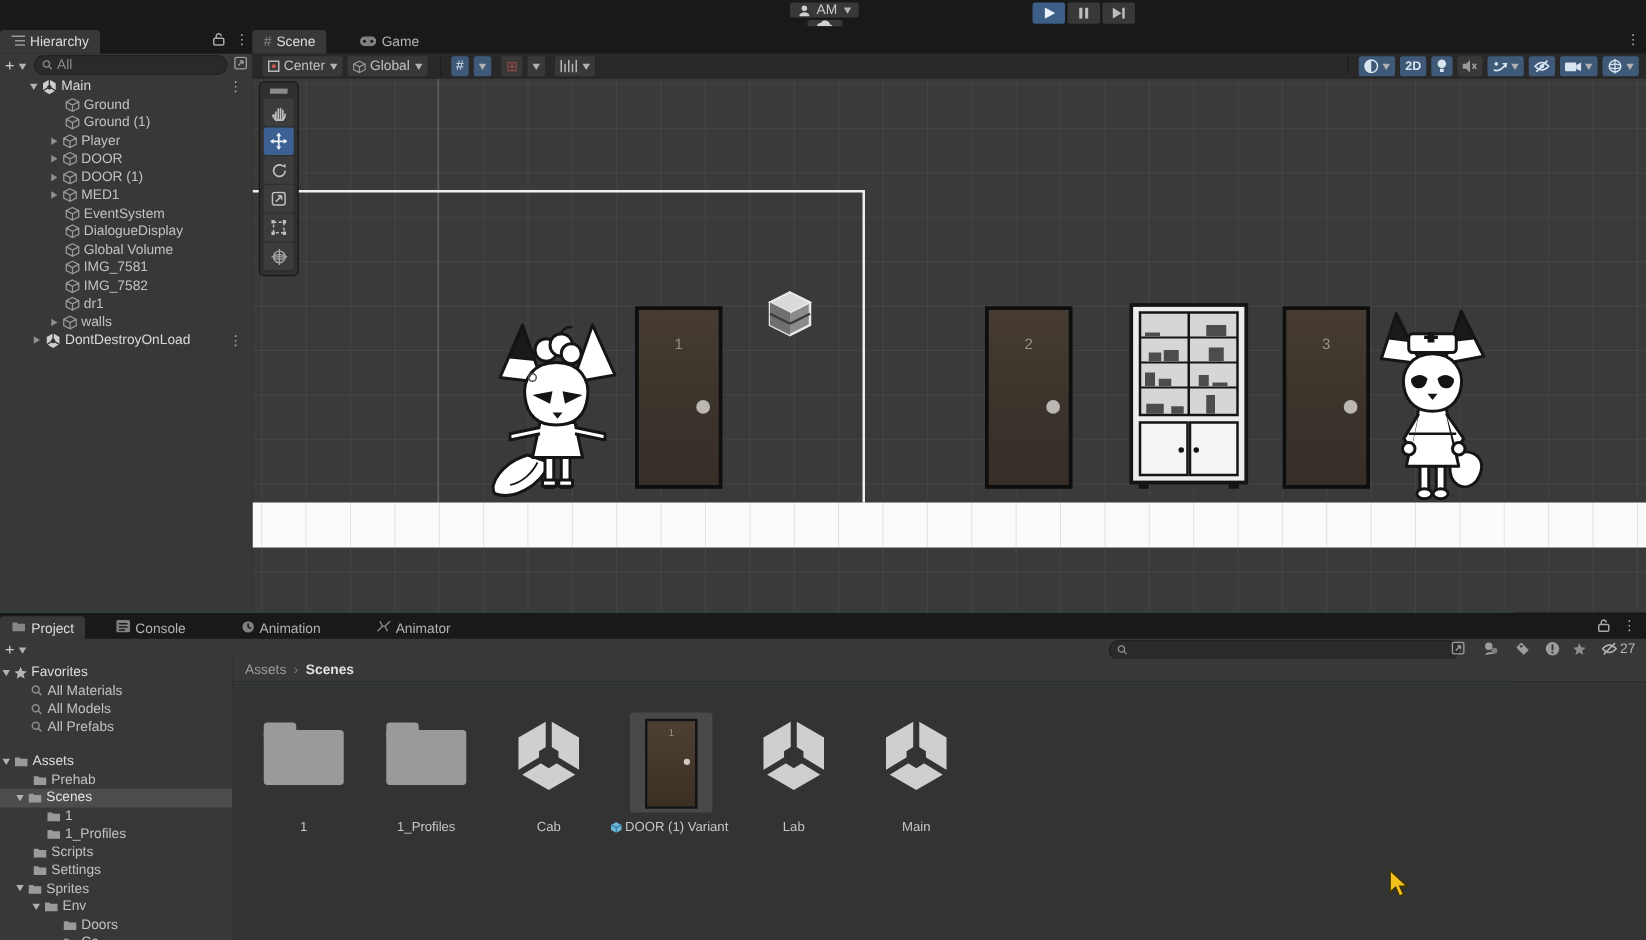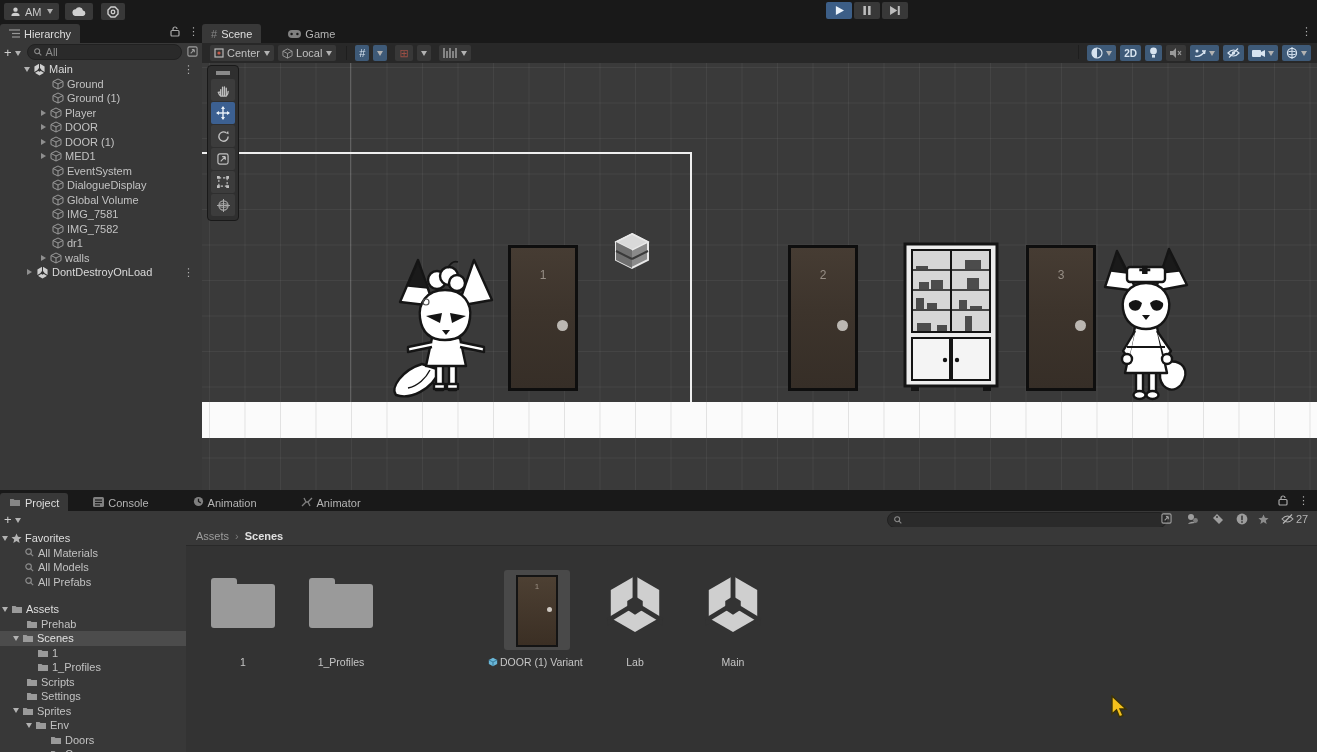--- a/index.html
+++ b/index.html
@@ -3,21 +3,21 @@
 <meta charset="utf-8">
 <style>
   html,body{margin:0;padding:0;background:#000;}
   #app{position:relative;width:1317px;height:752px;overflow:hidden;
        font-family:"Liberation Sans",sans-serif;font-size:11px;color:#c8c8c8;
        background:#383838;-webkit-font-smoothing:antialiased;}
   .abs{position:absolute;}
   .row{display:flex;align-items:center;}
 
   
-  .topbar{left:0;top:0;width:1317px;height:21px;background:#191919;border-bottom:1px solid #0f0f0f;}
+  .topbar{left:0;top:0;width:1317px;height:21px;background:#191919;border-bottom:1px solid #0f0f0f;flex-direction:column;}
   .tb-btn{height:17px;margin:2px 2px 0 4px;background:#383838;border-radius:2px;
           display:inline-flex;align-items:center;padding:0 6px;color:#c8c8c8;}
   .playgrp{left:826px;top:2px;}
   .play-btn{width:26px;height:17px;background:#383838;border-radius:2px;display:flex;align-items:center;justify-content:center;margin-right:2px;color:#bdbdbd;}
   .play-btn.active{background:#3c5e87;color:#e8f1fa;}
 
   
   .tabbar{background:#191919;height:22px;display:flex;align-items:flex-end;}
   .tab{height:19px;display:flex;align-items:center;padding:0 9px;color:#b4b4b4;border-radius:3px 3px 0 0;}
   .tab.active{background:#383838;color:#dedede;}
@@ -313,21 +313,21 @@
             <rect x="1" y="1" width="8" height="8" fill="none" stroke="#b8b8b8" stroke-width="1.2"></rect>
             <circle cx="5" cy="5" r="1.6" fill="#c75b4a"></circle>
           </svg>
         <span>Center</span>
         <span class="tri-d" style="margin-left:4px"></span>
       </div>
       <div class="st-btn">
         <svg width="11" height="11" viewBox="0 0 12 12" style="margin-right:3px">
             <use href="#cubeicon"></use>
           </svg>
-        <span>Local</span>
+        <span>Global</span>
         <span class="tri-d" style="margin-left:4px"></span>
       </div>
       <div class="st-sep" style="margin-left:10px"></div>
       <div class="st-btn on" style="font-size:11px">#</div>
       <div class="st-btn on">
           <span class="tri-d"></span>
         </div>
       <div class="st-btn" style="margin-left:8px;color:#9c4f45">⊞</div>
       <div class="st-btn">
           <span class="tri-d"></span>
@@ -774,20 +774,26 @@
           </div>
         <div class="alabel">1</div>
       </div>
       <div class="aitem" style="left:106px;top:24px">
         <div class="bigfolder">
             <div class="back"></div>
             <div class="tabp"></div>
           </div>
         <div class="alabel">1_Profiles</div>
       </div>
+      <div class="aitem" style="left:204px;top:24px">
+        <svg width="62" height="62" viewBox="0 0 64 64" style="margin-top:3px">
+            <use href="#unitycube"></use>
+          </svg>
+        <div class="alabel">Cab</div>
+      </div>
       <div class="aitem" style="left:302px;top:24px">
         <div class="seltile" style="position:absolute;left:16px;top:0px;width:66px;height:80px"></div>
         <div style="position:relative;width:38px;height:68px;margin:5px auto 0;background:linear-gradient(180deg,#4d4033,#3b2f24);border:2px solid #141414">
           <div style="position:absolute;right:4px;top:30px;width:5px;height:5px;border-radius:50%;background:#cfc9c2"></div>
           <div style="position:absolute;left:0;top:5px;width:100%;text-align:center;color:#9a8f83;font-size:8px">1</div>
         </div>
         <div class="alabel row" style="justify-content:flex-start">
           <svg width="10" height="10" viewBox="0 0 12 12" style="margin-right:2px">
               <path d="M6 1 L11 3.5 L11 8.5 L6 11 L1 8.5 L1 3.5 Z" fill="#6ab7d8"></path>
               <path d="M1 3.5 L6 6 L11 3.5 M6 6 L6 11" stroke="#2e6e8e" stroke-width="1" fill="none"></path>

